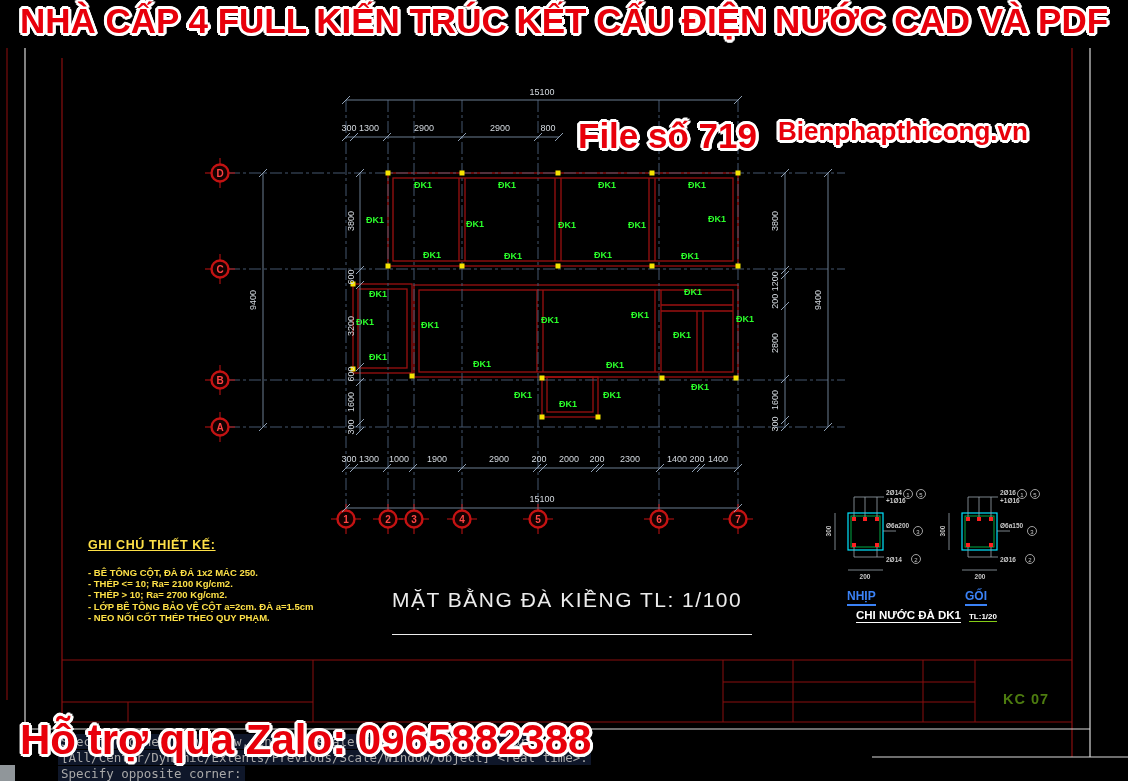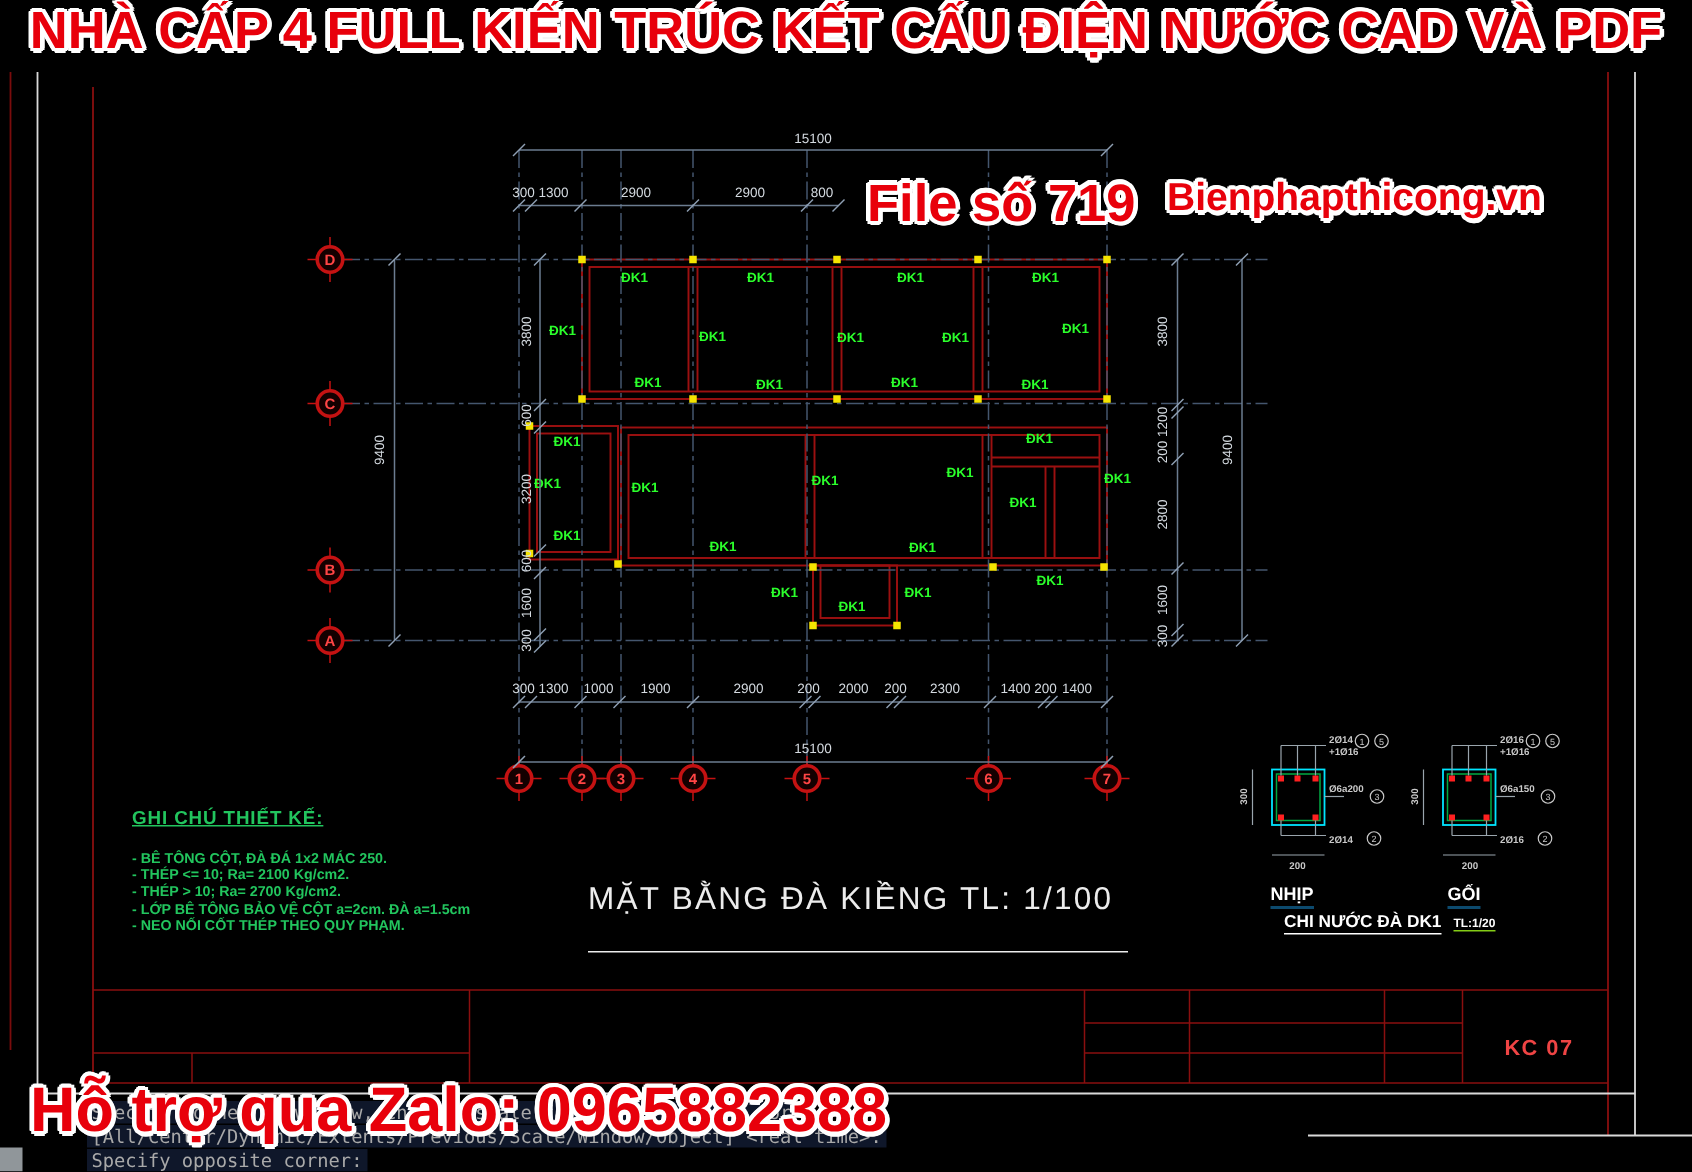--- a/index.html
+++ b/index.html
@@ -10,39 +10,39 @@
 
   .outlined{position:absolute;color:#e8000b;font-weight:bold;white-space:nowrap;z-index:9;
     text-shadow:3px 0 0 #fff,-3px 0 0 #fff,0 3px 0 #fff,0 -3px 0 #fff,
                 2px 2px 0 #fff,-2px 2px 0 #fff,2px -2px 0 #fff,-2px -2px 0 #fff,
                 3px 1px 0 #fff,-3px -1px 0 #fff,1px 3px 0 #fff,-1px -3px 0 #fff;}
   .banner-top{left:50%;top:1px;transform:translateX(-50%);font-size:35px;letter-spacing:0;}
   .wm-file{left:578px;top:116px;font-size:35px;}
   .wm-site{left:778px;top:116px;font-size:26px;}
   .banner-bottom{left:20px;top:716px;font-size:42px;}
 
-  .notes{position:absolute;left:88px;top:538px;color:#22c55e;z-index:3;}
+  .notes{position:absolute;left:88px;top:538px;color:#fde047;z-index:3;}
   .notes-title{font-size:12.5px;font-weight:bold;text-decoration:underline;letter-spacing:.6px;}
   .notes-items{margin-top:15px;font-size:9.5px;font-weight:bold;line-height:11.2px;}
 
   .plan-title{position:absolute;left:392px;top:588px;font-size:21px;color:#ececec;
     border-bottom:1.5px solid #ececec;padding:0 10px 22px 0;letter-spacing:1.5px;
     white-space:nowrap;z-index:3;}
 
-  .sec-label{position:absolute;color:#ffffff;font-weight:bold;font-size:12px;
-    border-bottom:2px solid #0c4a6e;padding-bottom:1px;z-index:3;}
+  .sec-label{position:absolute;color:#3b82f6;font-weight:bold;font-size:12px;
+    border-bottom:2px solid #3b82f6;padding-bottom:1px;z-index:3;}
   .lbl-nhip{left:847px;top:589px;}
   .lbl-goi{left:965px;top:589px;}
   .det-title{position:absolute;left:856px;top:609px;display:flex;gap:8px;
     align-items:baseline;color:#fff;z-index:3;}
   .det-title .t{font-size:11.5px;font-weight:bold;border-bottom:1.5px solid #fff;padding-bottom:1px;}
   .det-title .s{font-size:8px;font-weight:bold;border-bottom:1px solid #84cc16;}
 
   .sheet-no{position:absolute;left:998px;top:691px;width:56px;text-align:center;
-    color:#ef4444;font-weight:bold;font-size:14.5px;letter-spacing:1px;z-index:3;}
+    color:#4d7c0f;font-weight:bold;font-size:14.5px;letter-spacing:1px;z-index:3;}
 
   .cmdline{position:absolute;left:58px;top:734px;z-index:5;
     font-family:"DejaVu Sans Mono","Liberation Mono",monospace;
     font-size:12.5px;color:#a9a9a9;line-height:16px;}
   .cmd-row span{background:#0f172a;padding:0 3px;}
 
   .corner-box{position:absolute;left:0;top:765px;width:15px;height:16px;
     background:#90969a;z-index:6;}
 </style>
 </head>

